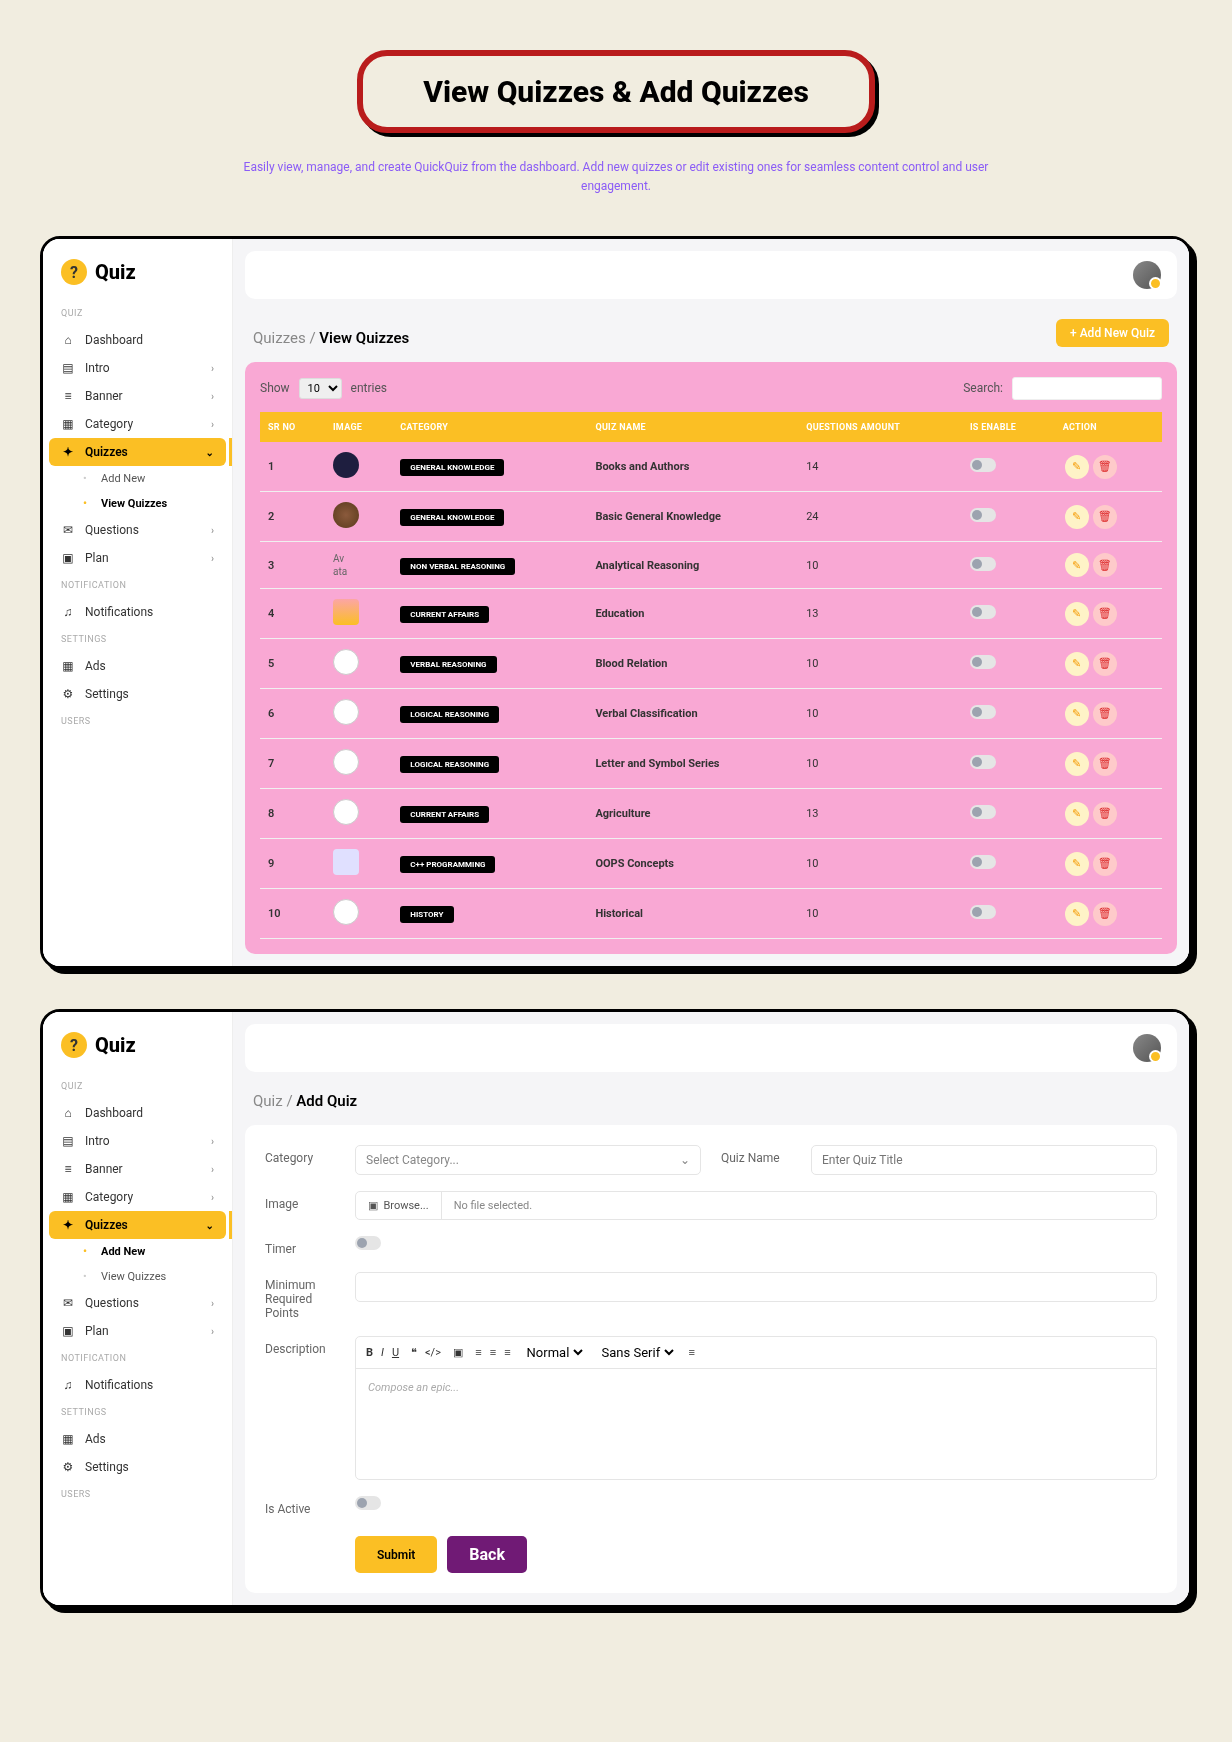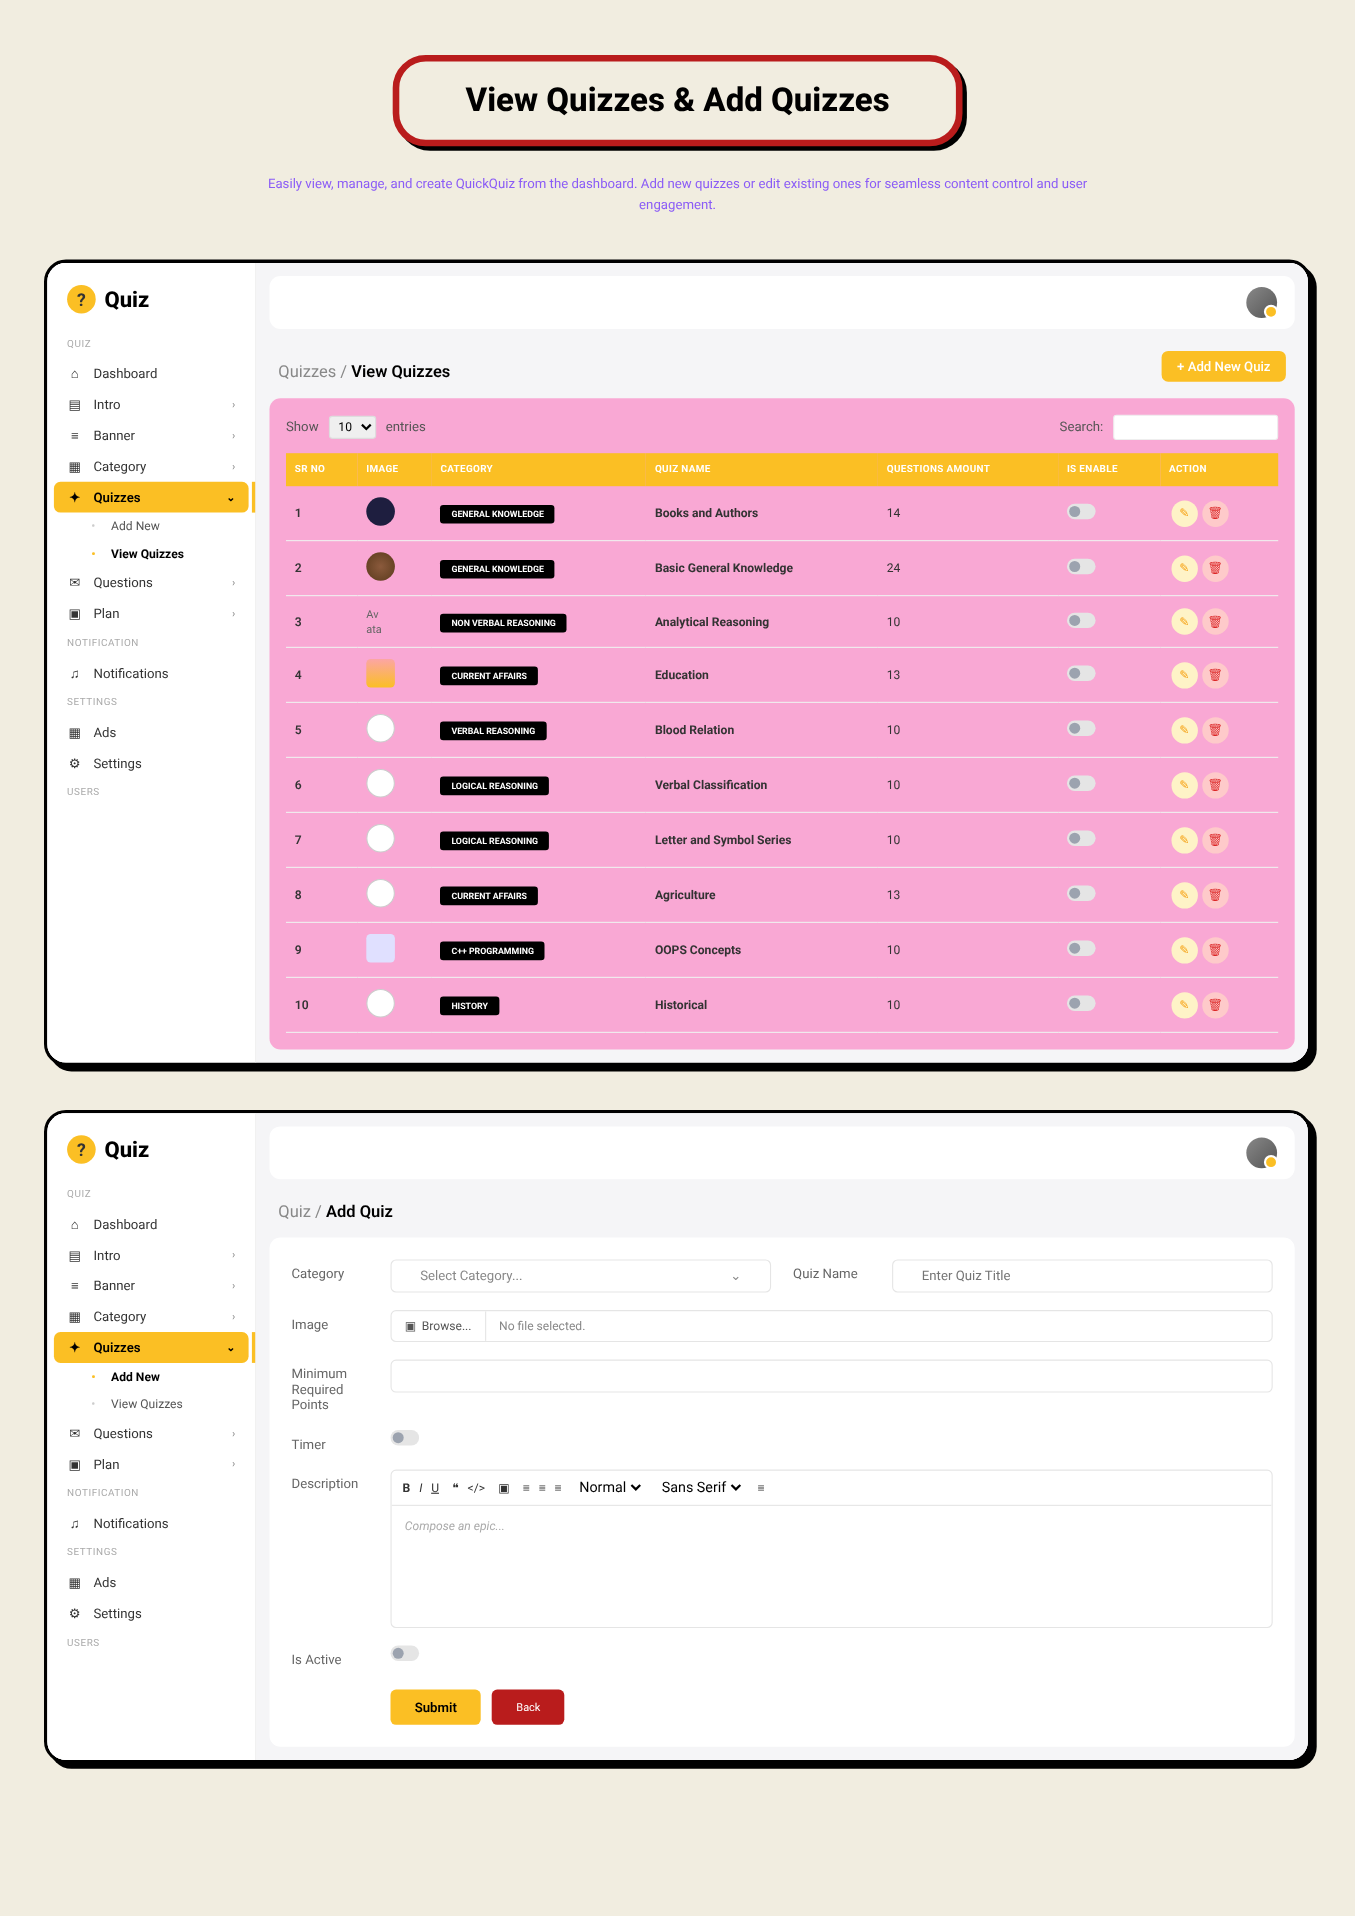--- a/index.html
+++ b/index.html
@@ -46,34 +46,34 @@
 .img-thumb { width: 26px; height: 26px; border-radius: 50%; background: #333; display: inline-block; }
 .cat-badge { background: #000; color: #fff; padding: 4px 10px; border-radius: 3px; font-size: 8px; font-weight: 700; white-space: nowrap; }
 .toggle { width: 26px; height: 14px; background: #e5e5e5; border-radius: 8px; position: relative; display: inline-block; cursor: pointer; }
 .toggle::after { content: ''; width: 10px; height: 10px; background: #9ca3af; border-radius: 50%; position: absolute; top: 2px; left: 2px; }
 .action-btn { width: 24px; height: 24px; border-radius: 50%; display: inline-flex; align-items: center; justify-content: center; font-size: 11px; cursor: pointer; margin: 0 2px; }
 .action-btn.edit { background: #fef3c7; color: #f59e0b; }
 .action-btn.delete { background: #fecaca; color: #dc2626; }
 .form-card { background: #fff; border-radius: 10px; margin: 0 12px 12px; padding: 20px; }
 .form-row { display: flex; gap: 20px; margin-bottom: 16px; align-items: flex-start; }
 .form-label { width: 70px; font-size: 12px; color: #666; flex-shrink: 0; padding-top: 6px; }
-.form-input { flex: 1; border: 1px solid #e5e5e5; border-radius: 5px; padding: 7px 26px; font-size: 12px; color: #888; }
+.form-input { flex: 1; border: 1px solid #e5e5e5; border-radius: 5px; padding: 7px 10px; font-size: 12px; color: #888; }
 .form-input.select { display: flex; justify-content: space-between; align-items: center; }
 .file-row { display: flex; flex: 1; border: 1px solid #e5e5e5; border-radius: 5px; overflow: hidden; }
 .file-browse { padding: 7px 12px; border-right: 1px solid #e5e5e5; font-size: 11px; color: #555; display: flex; align-items: center; gap: 5px; cursor: pointer; }
 .file-none { padding: 7px 12px; font-size: 11px; color: #888; }
 .editor { flex: 1; border: 1px solid #e5e5e5; border-radius: 5px; overflow: hidden; }
 .editor-toolbar { display: flex; align-items: center; gap: 12px; padding: 7px 10px; border-bottom: 1px solid #e5e5e5; font-size: 11px; color: #333; }
 .editor-toolbar .tb-group { display: flex; gap: 8px; }
 .editor-toolbar .tb-btn { cursor: pointer; }
 .editor-toolbar select { border: none; font-size: 13px; background: transparent; }
 .editor-body { padding: 12px; font-size: 11px; color: #aaa; font-style: italic; min-height: 110px; }
 .form-buttons { display: flex; gap: 10px; margin-left: 90px; margin-top: 20px; }
 .btn-submit { background: #fbbf24; color: #000; border: none; padding: 9px 22px; border-radius: 5px; font-size: 12px; font-weight: 600; cursor: pointer; }
-.btn-back { background: #b91c1c; color: #fff; border: none; padding: 9px 22px; border-radius: 5px; font-size: 10px; font-weight: 400; cursor: pointer; }
+.btn-back { background: #701a75; color: #fff; border: none; padding: 9px 22px; border-radius: 5px; font-size: 16px; font-weight: 700; cursor: pointer; }
 .av-text { font-size: 10px; color: #666; }
 </style>
 </head>
 <body>
 
 <div class="outer">
   <div class="title-box">
     <h1>View Quizzes &amp; Add Quizzes</h1>
   </div>
   <p class="subtitle">Easily view, manage, and create QuickQuiz from the dashboard. Add new quizzes or edit existing ones for seamless content control and user engagement.</p>
@@ -357,26 +357,26 @@
             <div class="form-label">Image</div>
             <div class="file-row">
               <div class="file-browse">
                   <span>▣</span>
                   <span>Browse...</span>
                 </div>
               <div class="file-none">No file selected.</div>
             </div>
           </div>
           <div class="form-row">
+            <div class="form-label">Timer</div>
+            <span class="toggle"></span>
+          </div>
+          <div class="form-row">
             <div class="form-label">Minimum Required Points</div>
             <input class="form-input" style="">
-          </div>
-          <div class="form-row">
-            <div class="form-label">Timer</div>
-            <span class="toggle"></span>
           </div>
           <div class="form-row">
             <div class="form-label">Description</div>
             <div class="editor">
               <div class="editor-toolbar">
                 <div class="tb-group">
                   <span class="tb-btn"><b>B</b></span>
                   <span class="tb-btn"><i>I</i></span>
                   <span class="tb-btn"><u>U</u></span>
                 </div>

